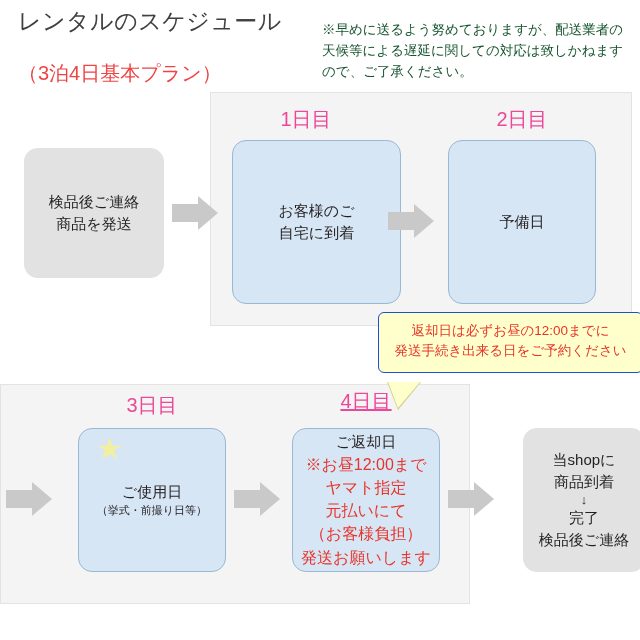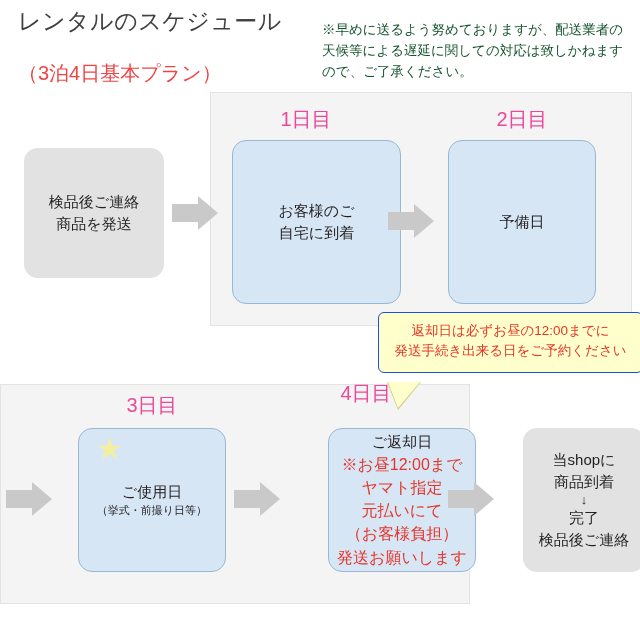--- a/index.html
+++ b/index.html
@@ -89,35 +89,35 @@
     background: #d6e6f5;
     border: 1px solid #9ab8d4;
     font-size: 15px;
     color: #231f20;
   }
 
   #box-ship     { left: 24px;  top: 148px; width: 140px; height: 130px; }
   #box-arrive   { left: 232px; top: 140px; width: 169px; height: 164px; }
   #box-spare    { left: 448px; top: 140px; width: 148px; height: 164px; }
   #box-use      { left: 78px;  top: 428px; width: 148px; height: 144px; }
-  #box-return   { left: 292px; top: 428px; width: 148px; height: 144px; margin-left: 36px; }
+  #box-return   { left: 292px; top: 428px; width: 148px; height: 144px; }
   #box-arrivesh { left: 494px; top: 428px; width: 122px; height: 144px; margin-left: 29px; }
 
   
   .day-label {
     position: absolute;
     font-size: 20px;
     color: #ec4899;
     text-align: center;
     width: 148px;
   }
   #day1 { left: 232px; top: 106px; }
   #day2 { left: 448px; top: 106px; }
   #day3 { left: 78px;  top: 392px; }
-  #day4 { left: 292px; top: 380px; }
+  #day4 { left: 292px; top: 388px; text-decoration: underline; }
   .arrow-wrap { position: absolute; }
   .arrow-wrap .shaft {
     position: absolute;
     left: 0; top: 8px;
     width: 26px; height: 18px;
     background: #c9c9c9;
   }
   .arrow-wrap .head {
     position: absolute;
     left: 26px; top: 0;

